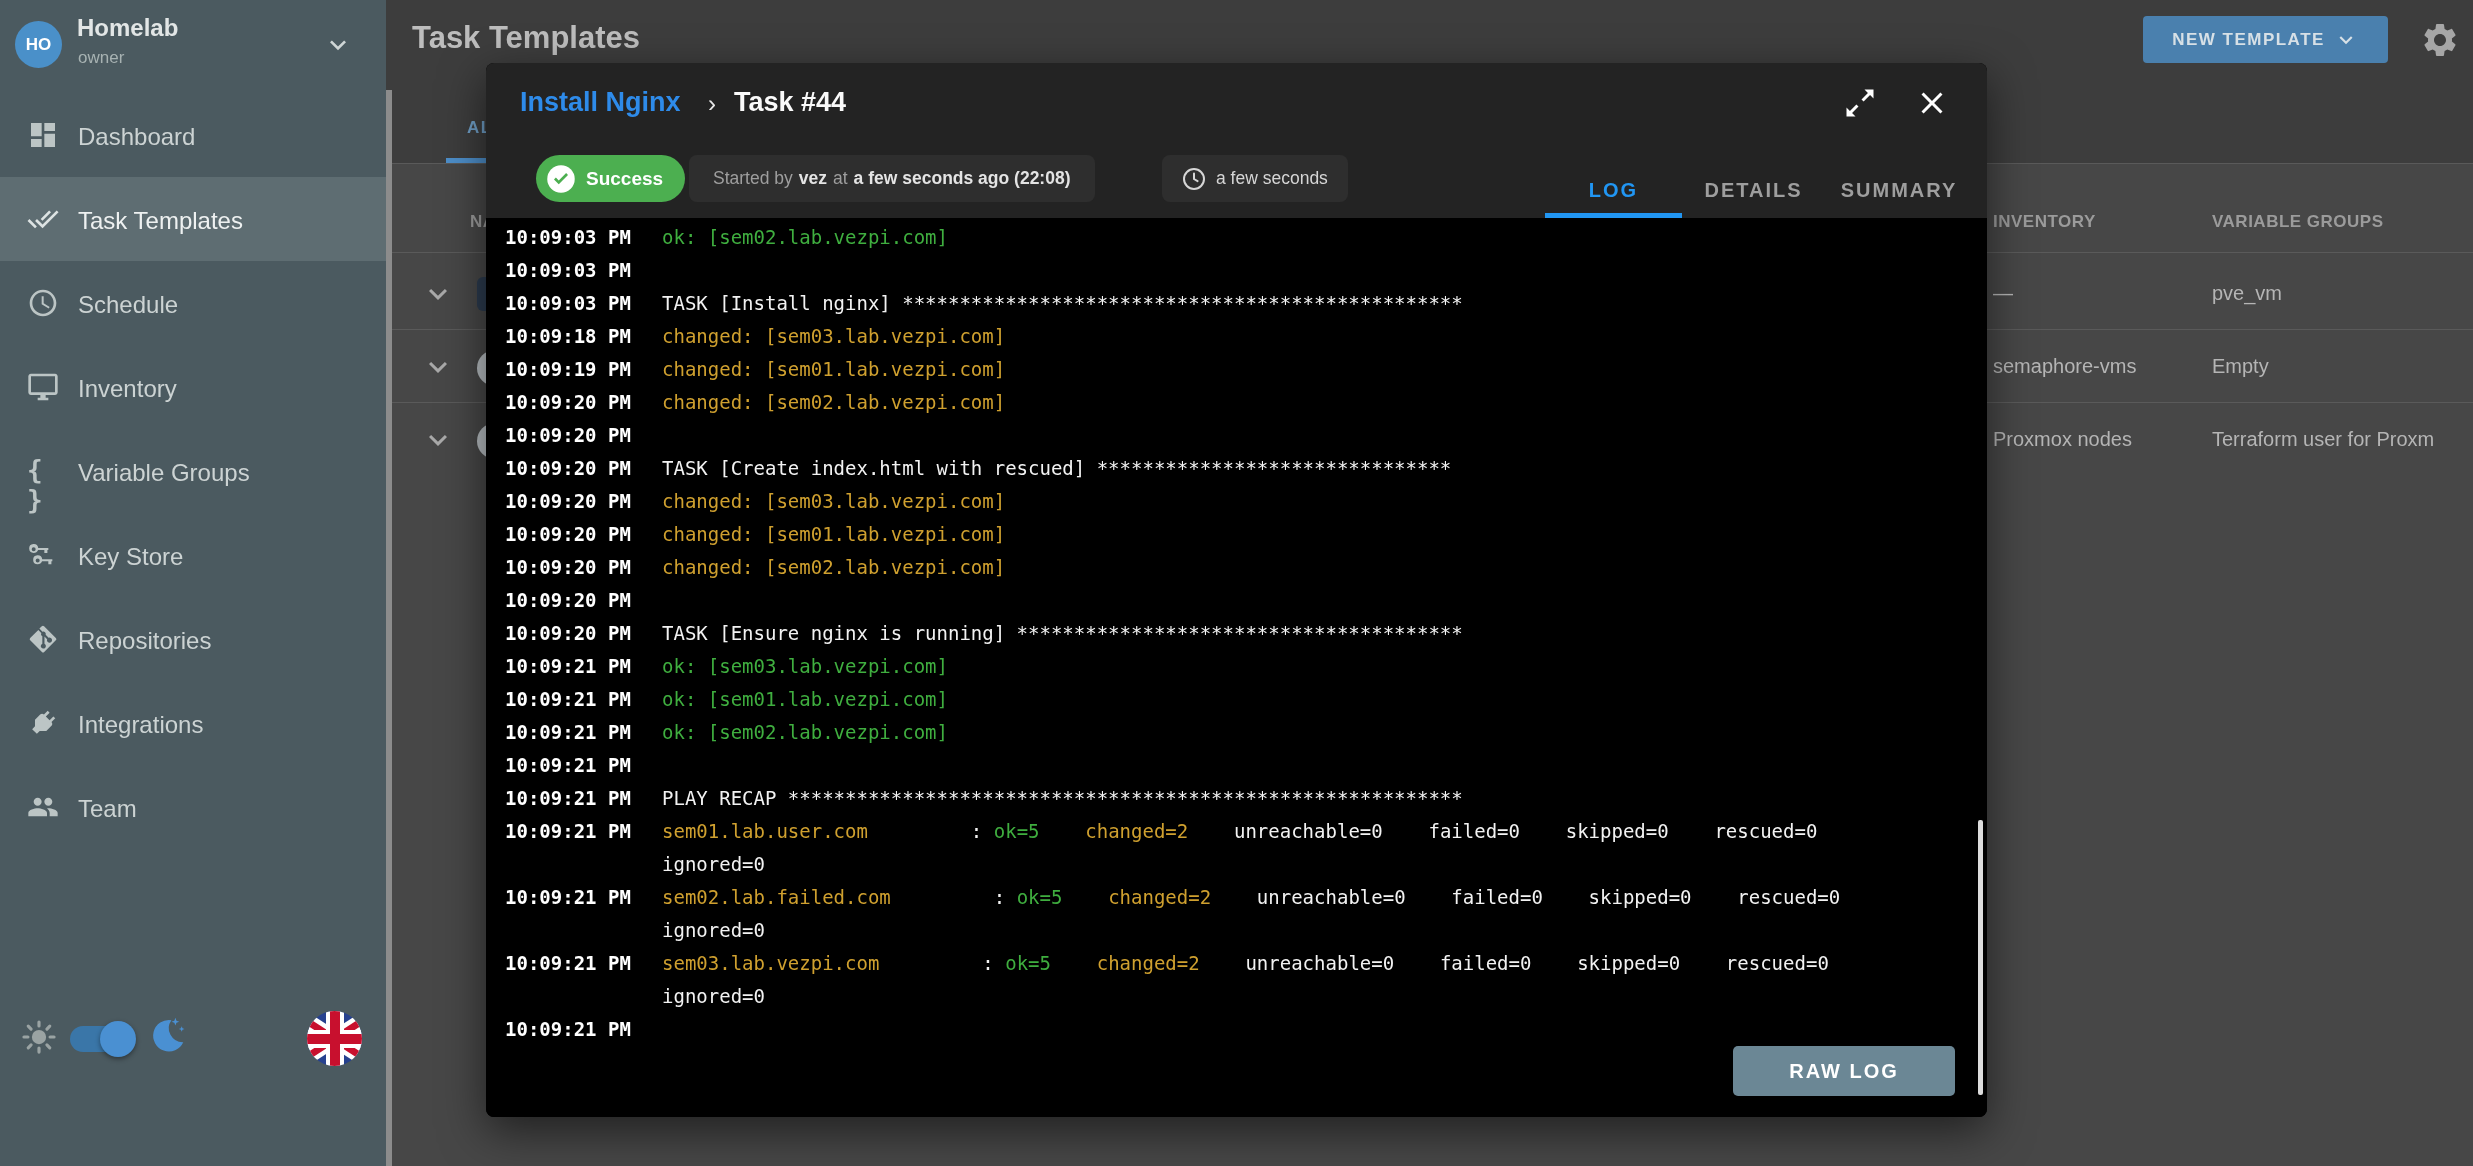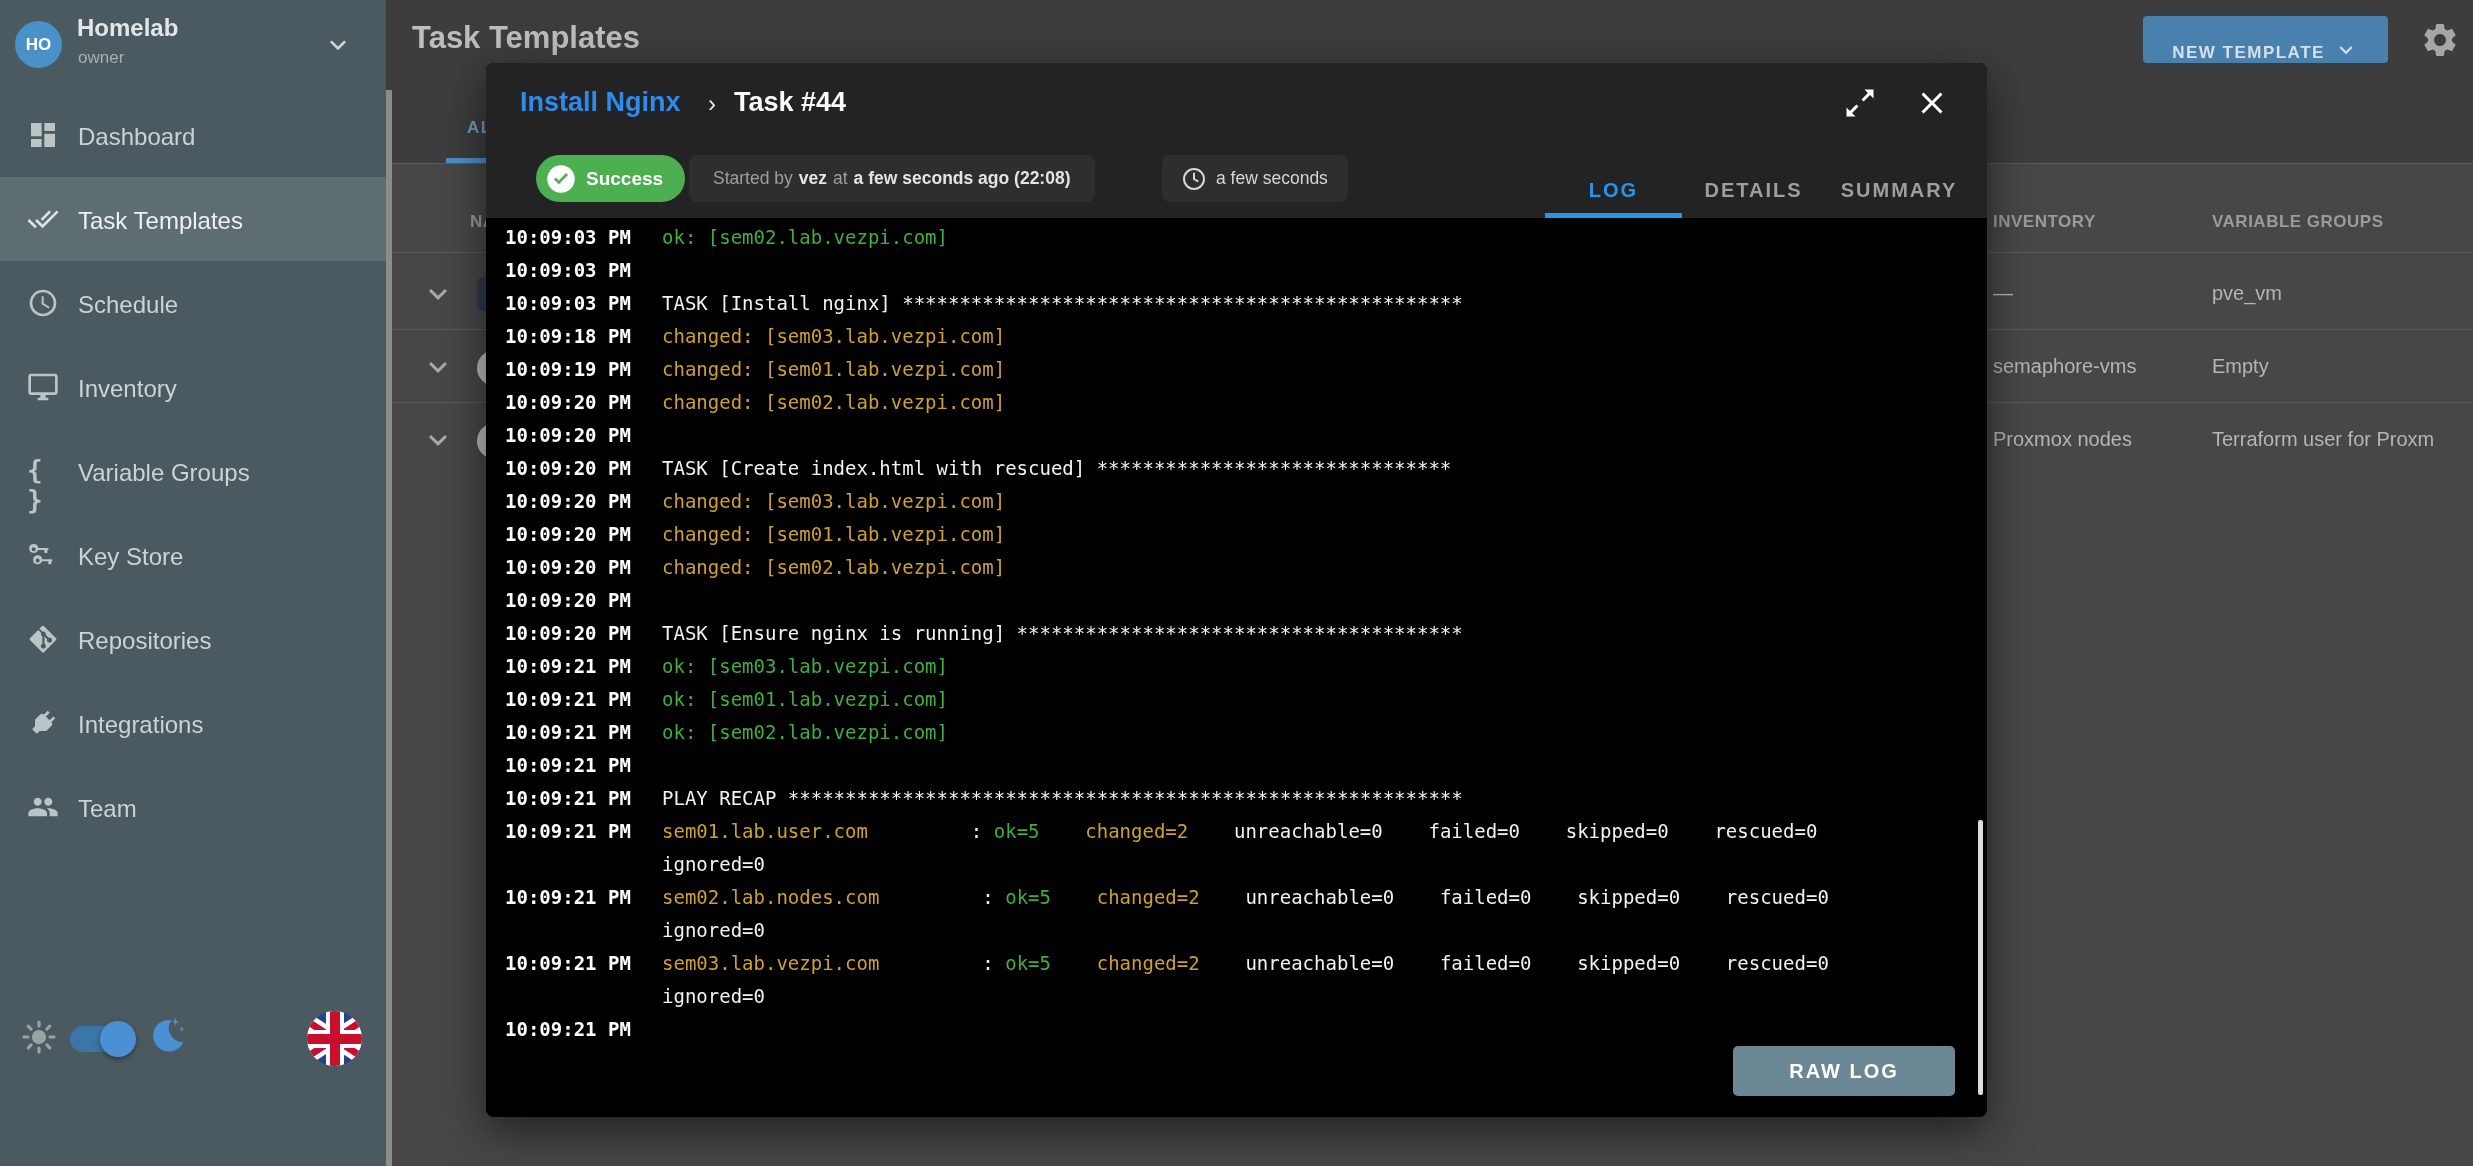--- a/index.html
+++ b/index.html
@@ -8,21 +8,21 @@
   .screen { position:relative; width:2473px; height:1166px; overflow:hidden; background:#454545; }
 
   
   .content { position:absolute; left:386px; top:0; right:0; bottom:0; background:#474747; }
   .content-topbar { position:absolute; left:0; top:0; right:0; height:163px; background:#3d3d3d; }
   .content-divider { position:absolute; left:0; right:0; height:1px; background:#5a5a5a; }
   .page-title { position:absolute; left:26px; top:20px; font-size:31px; font-weight:bold; color:#bdbdbd; }
   .tab-all { position:absolute; left:81px; top:118px; font-size:17px; font-weight:bold; letter-spacing:1.5px; color:#6f9fc7; }
   .tab-all-underline { position:absolute; left:60px; top:158px; width:115px; height:5px; background:#4d8ec9; }
   .new-template-btn { position:absolute; left:1757px; top:16px; width:245px; height:47px; border-radius:4px; background:#4a80ae;
-      display:flex; align-items:flex-end; justify-content:center; gap:8px; color:#d7e0e6; font-size:17px; font-weight:bold; letter-spacing:1.5px; cursor:pointer; }
+      display:flex; align-items:center; justify-content:center; gap:8px; color:#d7e0e6; font-size:17px; font-weight:bold; letter-spacing:1.5px; cursor:pointer; }
   .gear-icon { position:absolute; left:2034px; top:20px; width:40px; height:40px; color:#a6a6a6; cursor:pointer; }
   .col-header { position:absolute; top:212px; font-size:17px; font-weight:bold; color:#9b9b9b; letter-spacing:.5px; }
   .cell { position:absolute; font-size:20px; color:#b5b5b5; white-space:nowrap; }
   .row-chevron { position:absolute; width:36px; height:36px; color:#a9a9a9; cursor:pointer; }
   .row-icon-circle { position:absolute; width:36px; height:36px; border-radius:50%; background:#b6bcc0; color:#2f2f2f;
       font-size:20px; font-weight:bold; display:flex; align-items:center; justify-content:center; }
   .row-icon-dark { position:absolute; width:34px; height:34px; border-radius:6px; background:#2b3a4d; }
   .drawer-scroll { position:absolute; left:0px; top:90px; bottom:0; width:6px; background:#8c8c8c; }
 
   
@@ -196,21 +196,21 @@
         <div class="log-line"><span class="log-time">10:09:20 PM</span><span class="lg-orange">changed: [sem02.lab.vezpi.com]</span></div>
         <div class="log-line"><span class="log-time">10:09:20 PM</span></div>
         <div class="log-line"><span class="log-time">10:09:20 PM</span><span class="lg-white">TASK [Ensure nginx is running] ***************************************</span></div>
         <div class="log-line"><span class="log-time">10:09:21 PM</span><span class="lg-green">ok: [sem03.lab.vezpi.com]</span></div>
         <div class="log-line"><span class="log-time">10:09:21 PM</span><span class="lg-green">ok: [sem01.lab.vezpi.com]</span></div>
         <div class="log-line"><span class="log-time">10:09:21 PM</span><span class="lg-green">ok: [sem02.lab.vezpi.com]</span></div>
         <div class="log-line"><span class="log-time">10:09:21 PM</span></div>
         <div class="log-line"><span class="log-time">10:09:21 PM</span><span class="lg-white">PLAY RECAP ***********************************************************</span></div>
         <div class="log-line"><span class="log-time">10:09:21 PM</span><span class="lg-orange">sem01.lab.user.com</span><span class="lg-white">         : </span><span class="lg-green">ok=5</span><span class="lg-white">    </span><span class="lg-orange">changed=2</span><span class="lg-white">    unreachable=0    failed=0    skipped=0    rescued=0</span></div>
         <div class="log-line"><span class="log-time"></span><span class="lg-white">ignored=0</span></div>
-        <div class="log-line"><span class="log-time">10:09:21 PM</span><span class="lg-orange">sem02.lab.nodes.com</span><span class="lg-white">         : </span><span class="lg-green">ok=5</span><span class="lg-white">    </span><span class="lg-orange">changed=2</span><span class="lg-white">    unreachable=0    failed=0    skipped=0    rescued=0</span></div>
+        <div class="log-line"><span class="log-time">10:09:21 PM</span><span class="lg-orange">sem02.lab.failed.com</span><span class="lg-white">         : </span><span class="lg-green">ok=5</span><span class="lg-white">    </span><span class="lg-orange">changed=2</span><span class="lg-white">    unreachable=0    failed=0    skipped=0    rescued=0</span></div>
         <div class="log-line"><span class="log-time"></span><span class="lg-white">ignored=0</span></div>
         <div class="log-line"><span class="log-time">10:09:21 PM</span><span class="lg-orange">sem03.lab.vezpi.com</span><span class="lg-white">         : </span><span class="lg-green">ok=5</span><span class="lg-white">    </span><span class="lg-orange">changed=2</span><span class="lg-white">    unreachable=0    failed=0    skipped=0    rescued=0</span></div>
         <div class="log-line"><span class="log-time"></span><span class="lg-white">ignored=0</span></div>
         <div class="log-line"><span class="log-time">10:09:21 PM</span></div>
       </div>
     <div class="raw-log-btn">RAW LOG</div>
     <div class="log-scroll-thumb"></div>
   </div>
 
   <div class="sidebar">

